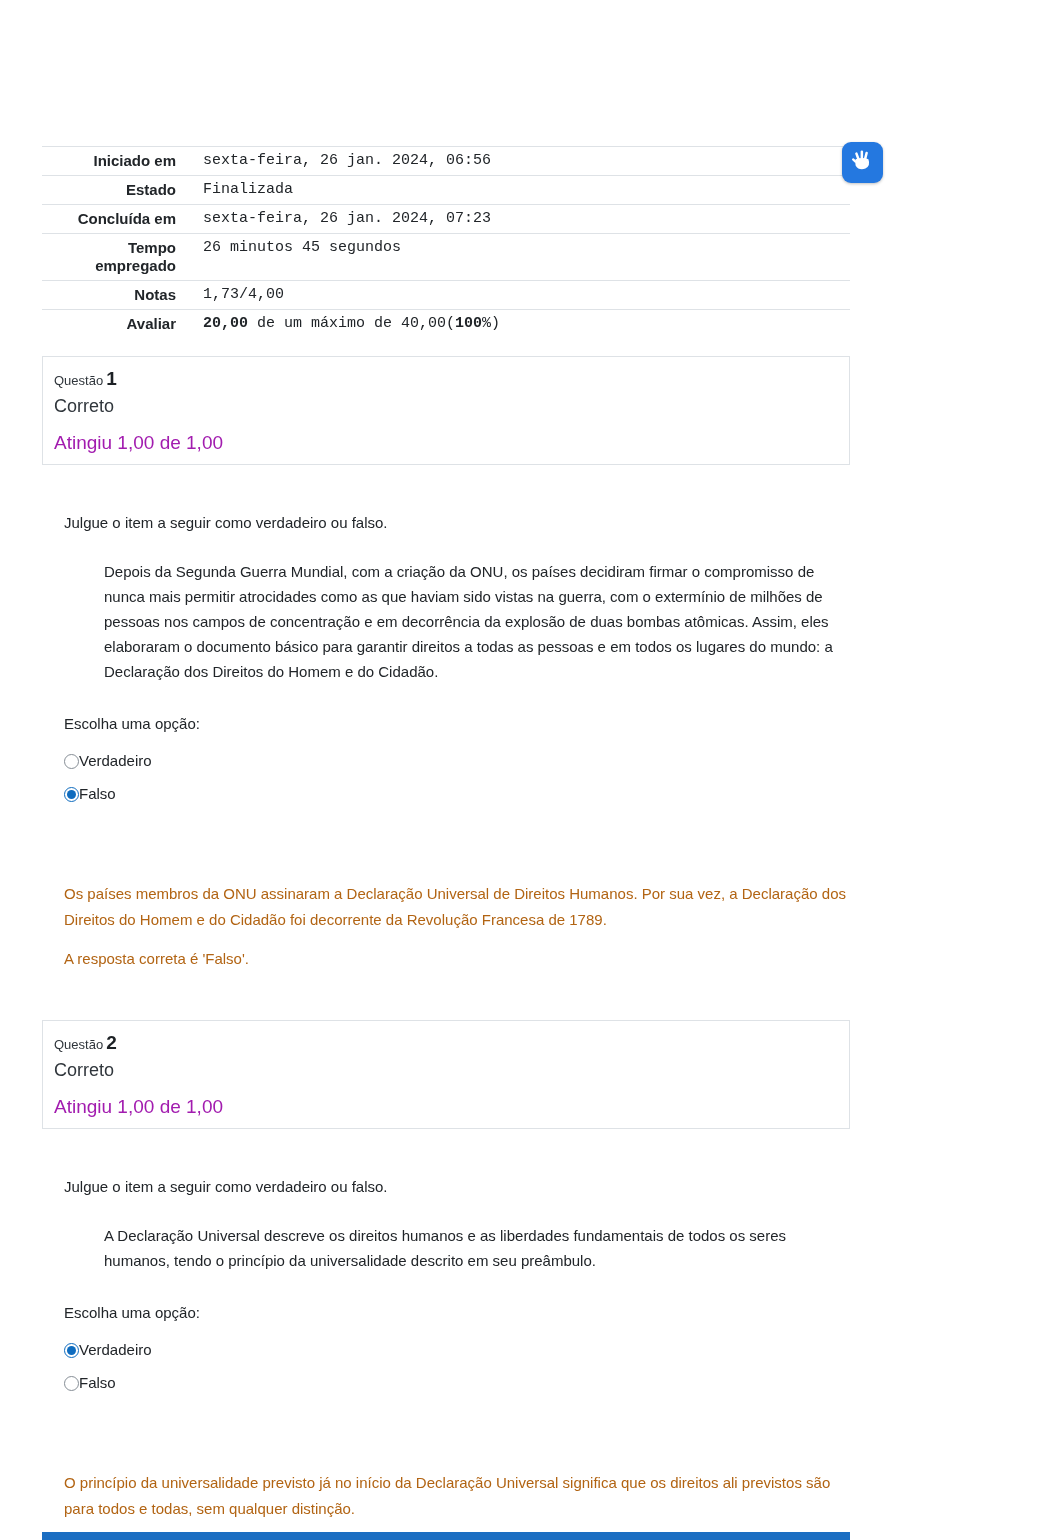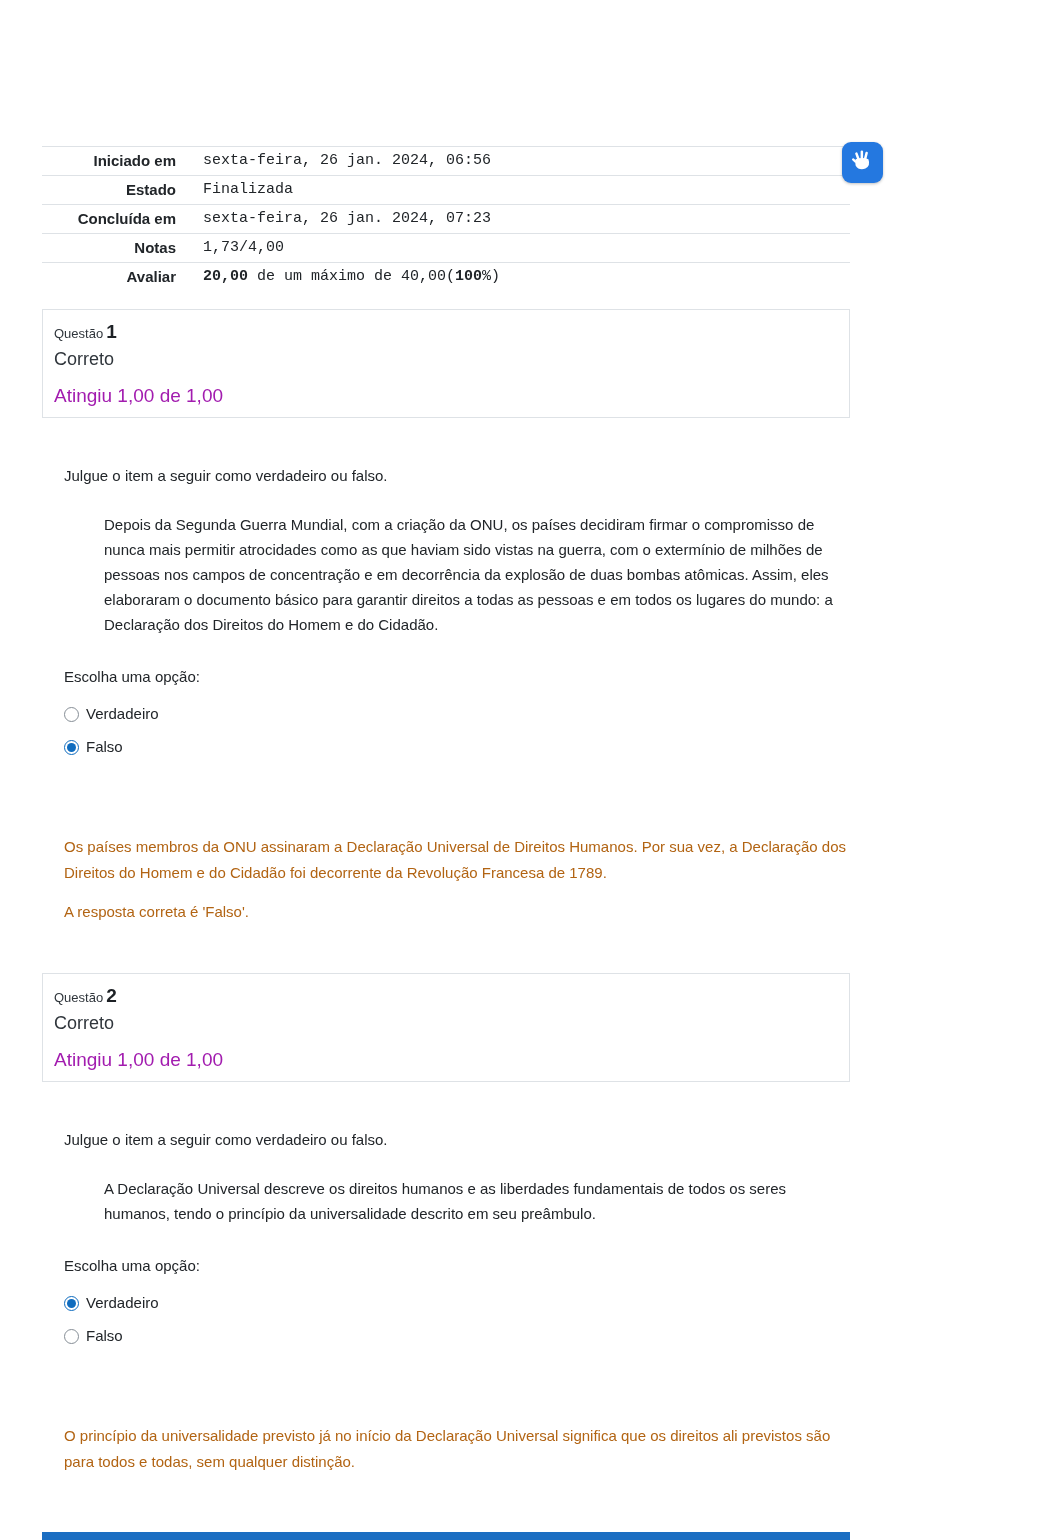--- a/index.html
+++ b/index.html
@@ -81,21 +81,21 @@
     font-size:15px;
     color:#212529;
   }
   .q-prompt { line-height:24px; margin-bottom:24px; }
   .q-body   { line-height:25px; max-width:930px; margin-bottom:28px;margin-left:40px; }
 
   .answer-title { line-height:24px; margin-bottom:10px; }
   .option {
     display:flex;
     align-items:center;
-    gap:7px;
+    gap:0;
     padding:4px 0;
     margin-bottom:3px;
     cursor:pointer;
   }
   .radio {
     flex:0 0 auto;
     width:15px;
     height:15px;
     border:1px solid #868e96;
     border-radius:50%;
@@ -158,20 +158,24 @@
       </tr>
       <tr>
         <th>Estado</th>
         <td>Finalizada</td>
       </tr>
       <tr>
         <th>Concluída em</th>
         <td>sexta-feira, 26 jan. 2024, 07:23</td>
       </tr>
       <tr>
+        <th>Tempo empregado</th>
+        <td>26 minutos 45 segundos</td>
+      </tr>
+      <tr>
         <th>Notas</th>
         <td>1,73/4,00</td>
       </tr>
       <tr>
         <th>Avaliar</th>
         <td><b>20,00</b><span> de um máximo de 40,00(</span><b>100</b><span>%)</span></td>
       </tr>
     </tbody>
   </table>
 

